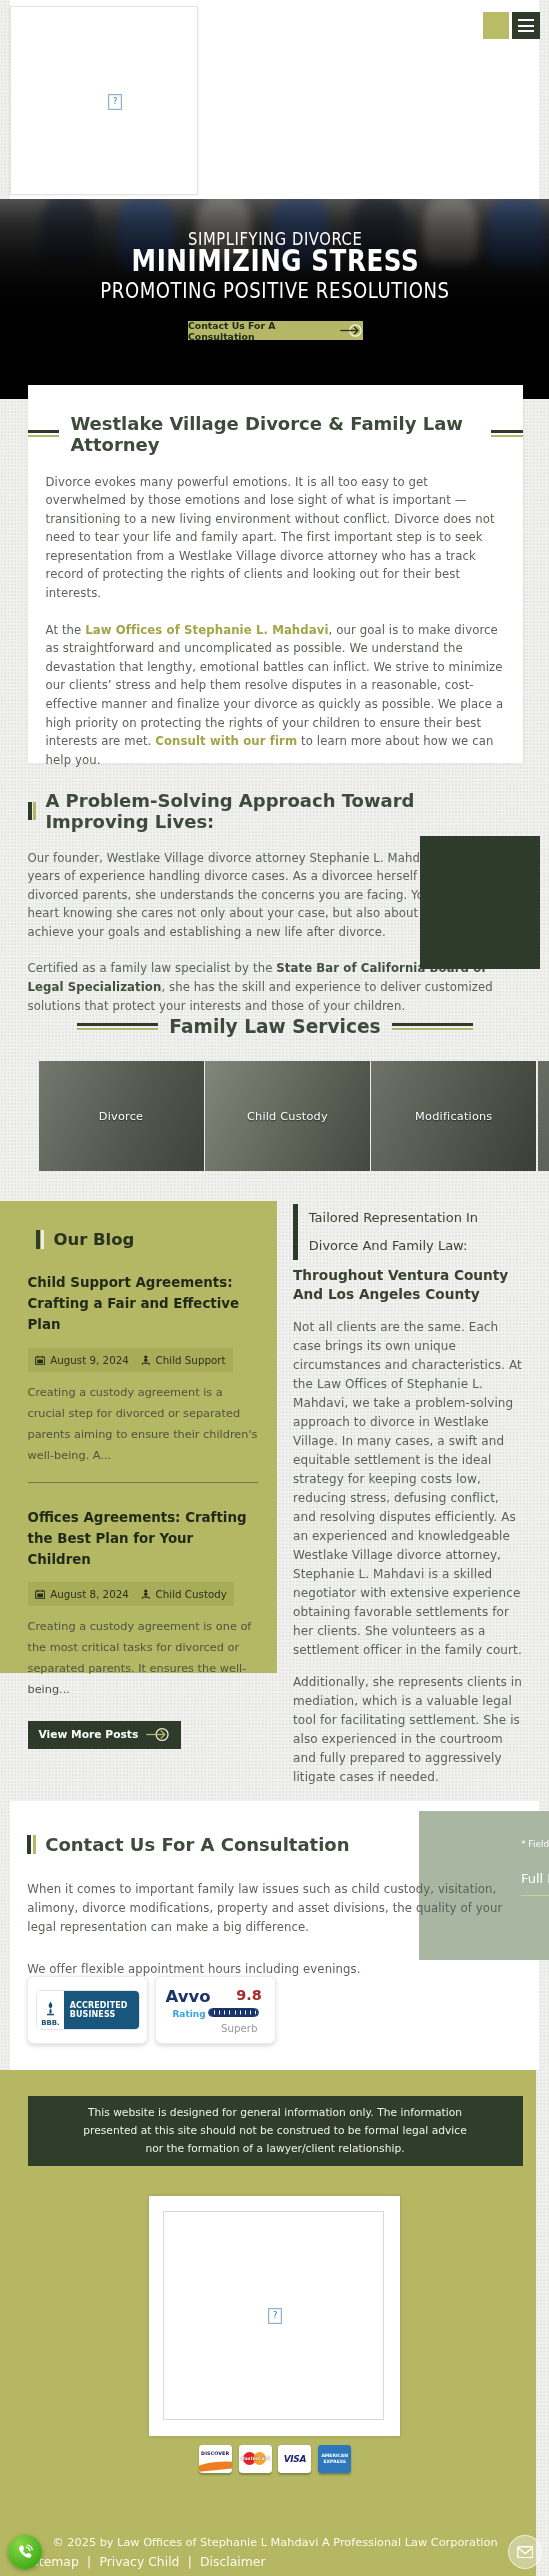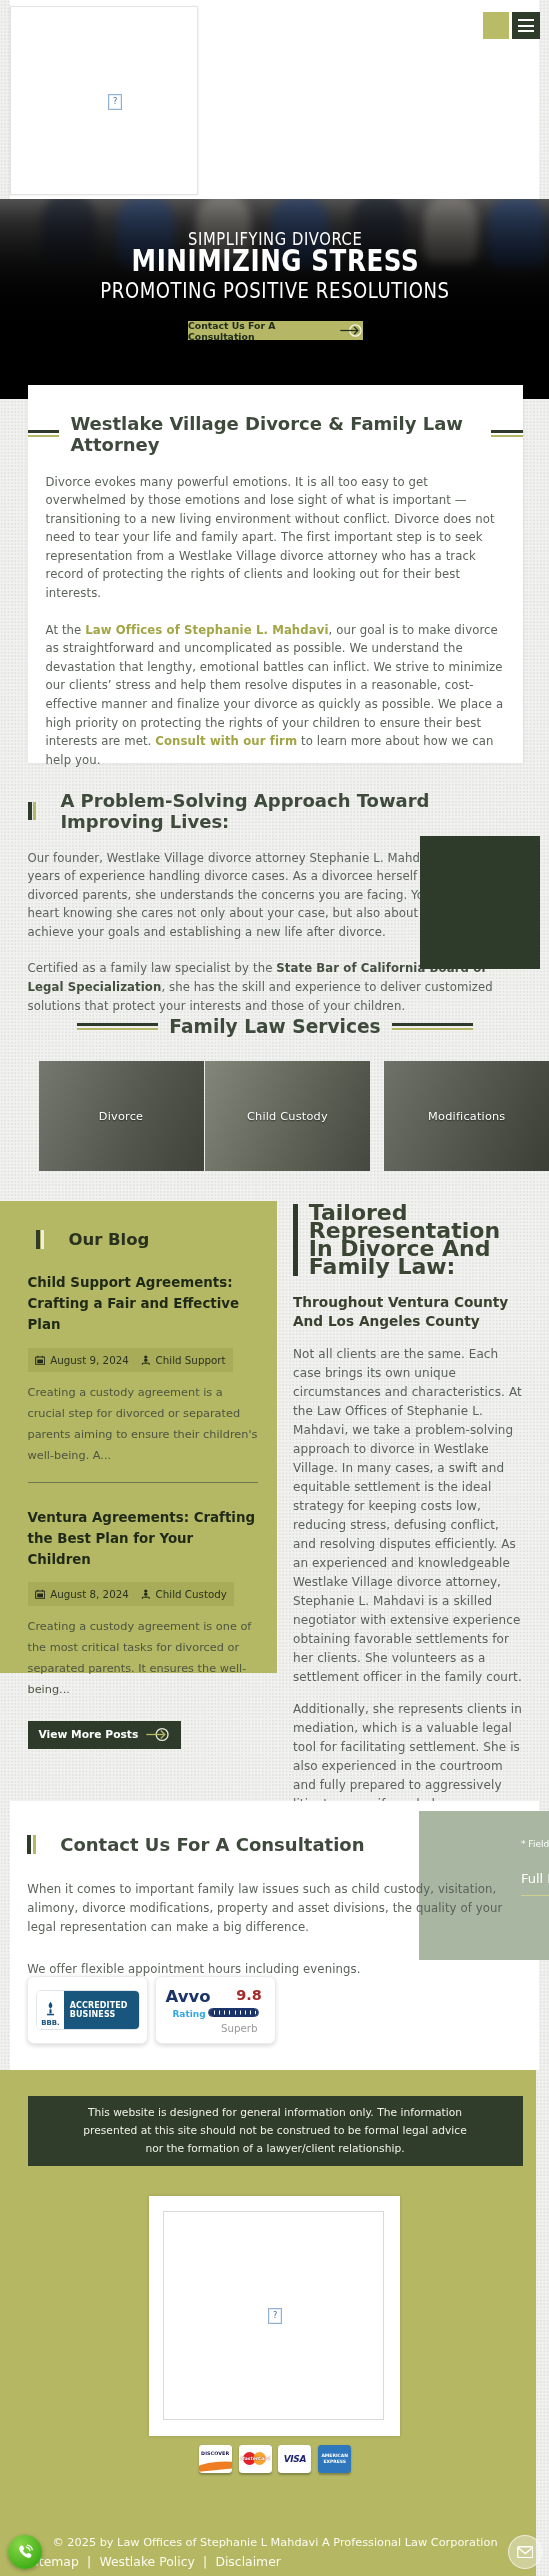--- a/index.html
+++ b/index.html
@@ -46,64 +46,64 @@
   .cbar{display:flex;flex-direction:column;gap:1.4px;}
   .cbar b{display:block;height:3.4px;background:#2e3b2a;}
   .cbar i{display:block;height:2.1px;background:#b5b766;}
   .cbar-s{width:38px;} .cbar-l{width:81px;}
   .body-p{font-size:11.7px;line-height:18.6px;color:#5a635a;letter-spacing:0.1px;}
   .intro .body-p{margin:18px 18px 0 18px;}
   .olink{color:#a2a545;font-weight:bold;text-decoration:none;cursor:pointer;}
 
   
   .problem{left:27.5px;top:790px;width:495px;}
-  .m-head{display:flex;align-items:center;gap:24px;font-size:18px;font-weight:bold;color:#3e4a3b;}
+  .m-head{display:flex;align-items:center;gap:9px;font-size:18px;font-weight:bold;color:#3e4a3b;}
   .marker{display:flex;gap:1.4px;height:18.6px;flex:none;}
   .marker b{display:block;width:4.1px;background:#2e3b2a;}
   .marker i{display:block;width:3.4px;background:#b5b763;}
   .marker.pale i{background:#eeeedd;}
   .problem-text{margin-top:16.5px;position:relative;}
   .photo-block{position:absolute;left:392px;top:-12.4px;width:120px;height:133px;background:#2e3b2a;z-index:2;}
   .problem .body-p{width:485px;}
   .problem .body-p + .body-p{margin-top:18px;}
   .bold-dark{font-weight:bold;color:#44503f;}
 
   
   .svc-head{left:0;top:1016px;width:550px;}
   .svc-head .c-head{font-size:18.6px;}
   .svc-row{left:27.5px;top:1061px;width:522px;height:110px;display:flex;gap:1.4px;overflow:hidden;}
   .svc-card{flex:0 0 165px;position:relative;cursor:pointer;}
   .svc-card .lbl{position:absolute;left:0;top:0;width:100%;height:100%;display:flex;align-items:center;
                  justify-content:center;color:#fff;font-size:11.3px;letter-spacing:0.2px;
                  text-shadow:0 0.7px 1.4px rgba(0,0,0,.6);}
   .svc1{background:linear-gradient(115deg,#75786e 0%,#55584e 55%,#3f4238 100%);margin-left:11px;}
   .svc2{background:linear-gradient(115deg,#83867a 0%,#5d6054 60%,#454840 100%);}
-  .svc3{background:linear-gradient(115deg,#6f7268 0%,#52554b 55%,#3b3e35 100%);margin-left:13px;}
+  .svc3{background:linear-gradient(115deg,#6f7268 0%,#52554b 55%,#3b3e35 100%);}
   .svc4{background:linear-gradient(115deg,#686b60 0%,#474a41 100%);}
 
   
   .blog{left:0;top:1201px;width:277px;height:472px;background:#b4b763;box-sizing:border-box;
         padding:29px 19px 0 27.5px;}
   .blog .m-head{font-size:16.5px;color:#29321f;padding-left:8px;}
   .post-title{margin-top:23.4px;font-size:13.4px;line-height:21px;font-weight:bold;color:#1f2918;cursor:pointer;}
   .meta{margin-top:12.4px;background:#a8ab57;display:inline-flex;align-items:center;gap:12.4px;
         padding:6.2px 7.6px;font-size:10.3px;color:#2a331f;}
   .meta .mitem{display:inline-flex;align-items:center;gap:4.8px;}
   .meta svg{display:block;}
   .excerpt{margin-top:9.6px;font-size:11.3px;line-height:21px;color:#4d5540;}
   .divider{margin:16.5px 0 0 0;border:none;border-top:1px solid #70774a;}
   .view-more{margin-top:20.6px;display:inline-flex;align-items:center;gap:6.9px;background:#2e3b2a;
              color:#fff;font-size:10.7px;font-weight:bold;padding:6.9px 11px;cursor:pointer;}
 
   
   .tailored{left:293px;top:1204px;width:231px;}
   .t-head{display:flex;gap:11px;}
   .t-head .vbar{width:4.8px;background:#2e3b2a;flex:none;}
-  .t-head .txt{font-size:22px;line-height:18px;font-weight:bold;color:#3a4534;}
-  .t-sub{margin-top:17px;font-size:13.7px;line-height:19px;font-weight:bold;color:#38422f;}
+  .t-head .txt{font-size:13px;line-height:28px;font-weight:normal;color:#3a4534;}
+  .t-sub{margin-top:6px;font-size:13.7px;line-height:19px;font-weight:bold;color:#38422f;}
   .tailored .body-p{margin-top:13.7px;font-size:12px;line-height:19px;}
 
   
   .contact{left:10.3px;top:1801px;width:529px;height:269px;background:#fff;}
   .sage{left:419px;top:1811px;width:131px;height:149px;background:#a9b7a2;z-index:1;}
   .sage .req{position:absolute;left:102px;top:27.5px;color:#fff;font-size:9px;white-space:nowrap;}
   .sage .fname{position:absolute;left:102px;top:60px;color:#fff;font-size:13px;white-space:nowrap;}
   .sage .uline{position:absolute;left:102px;top:84px;width:165px;height:1.4px;background:#cdd08e;cursor:text;}
   .contact .m-head{position:absolute;left:17px;top:33px;font-size:18px;z-index:2;}
   .contact .p1{position:absolute;left:17px;top:71px;width:489px;z-index:2;font-size:11.7px;line-height:19px;margin-top:8px;}
@@ -288,21 +288,21 @@
           <line x1="2" y1="12" x2="2" y2="14.5" stroke="#232c1b" stroke-width="1.4"></line>
           <line x1="12" y1="12" x2="12" y2="14.5" stroke="#232c1b" stroke-width="1.4"></line>
         </svg>
         <span>Child Support</span>
       </span>
     </div>
     <div class="excerpt">Creating a custody agreement is a crucial step for divorced or separated parents aiming to ensure their children's well-being. A...</div>
 
     <hr class="divider">
 
-    <div class="post-title">Ventura Agreements: Crafting the Best Plan for Your Children</div>
+    <div class="post-title">Offices Agreements: Crafting the Best Plan for Your Children</div>
     <div class="meta">
       <span class="mitem">
         <svg width="10.3" height="10.3" viewBox="0 0 16 16">
           <rect x="1" y="3" width="14" height="12" rx="1.5" fill="none" stroke="#232c1b" stroke-width="1.6"></rect>
           <line x1="4.5" y1="1" x2="4.5" y2="4" stroke="#232c1b" stroke-width="1.6"></line>
           <line x1="11.5" y1="1" x2="11.5" y2="4" stroke="#232c1b" stroke-width="1.6"></line>
           <rect x="3.5" y="7" width="9" height="6" fill="#232c1b"></rect>
         </svg>
         <span>August 8, 2024</span>
       </span>
@@ -410,21 +410,21 @@
       <div class="pay pay-amex">
         <div class="ptxt">AMERICAN EXPRESS</div>
       </div>
     </div>
 
     <div class="copyright">© 2025 by Law Offices of Stephanie L Mahdavi A Professional Law Corporation</div>
 
     <div class="flinks">
       <a>Sitemap</a>
       <span>|</span>
-      <a>Westlake Policy</a>
+      <a>Privacy Child</a>
       <span>|</span>
       <a>Disclaimer</a>
     </div>
 
     <div class="round-btn phone-btn">
       <svg width="18" height="18" viewBox="0 0 26 26">
         <path d="M7 4 C9 3 10 4 11 6 C12 8 11.5 9 10 10.5 C11 13 13 15 15.5 16 C17 14.5 18 14 20 15 C22 16 23 17 22 19 C21 21.5 18.5 22 16 21 C11 19 7 15 5 10 C4 7.5 5 5 7 4 Z" fill="#fff"></path>
         <path d="M15 6 C17.5 6.5 19.5 8.5 20 11" fill="none" stroke="#fff" stroke-width="1.8" stroke-linecap="round"></path>
         <path d="M16.5 3 C20.5 3.8 22.8 6.2 23.5 9.5" fill="none" stroke="#fff" stroke-width="1.8" stroke-linecap="round"></path>
       </svg>

